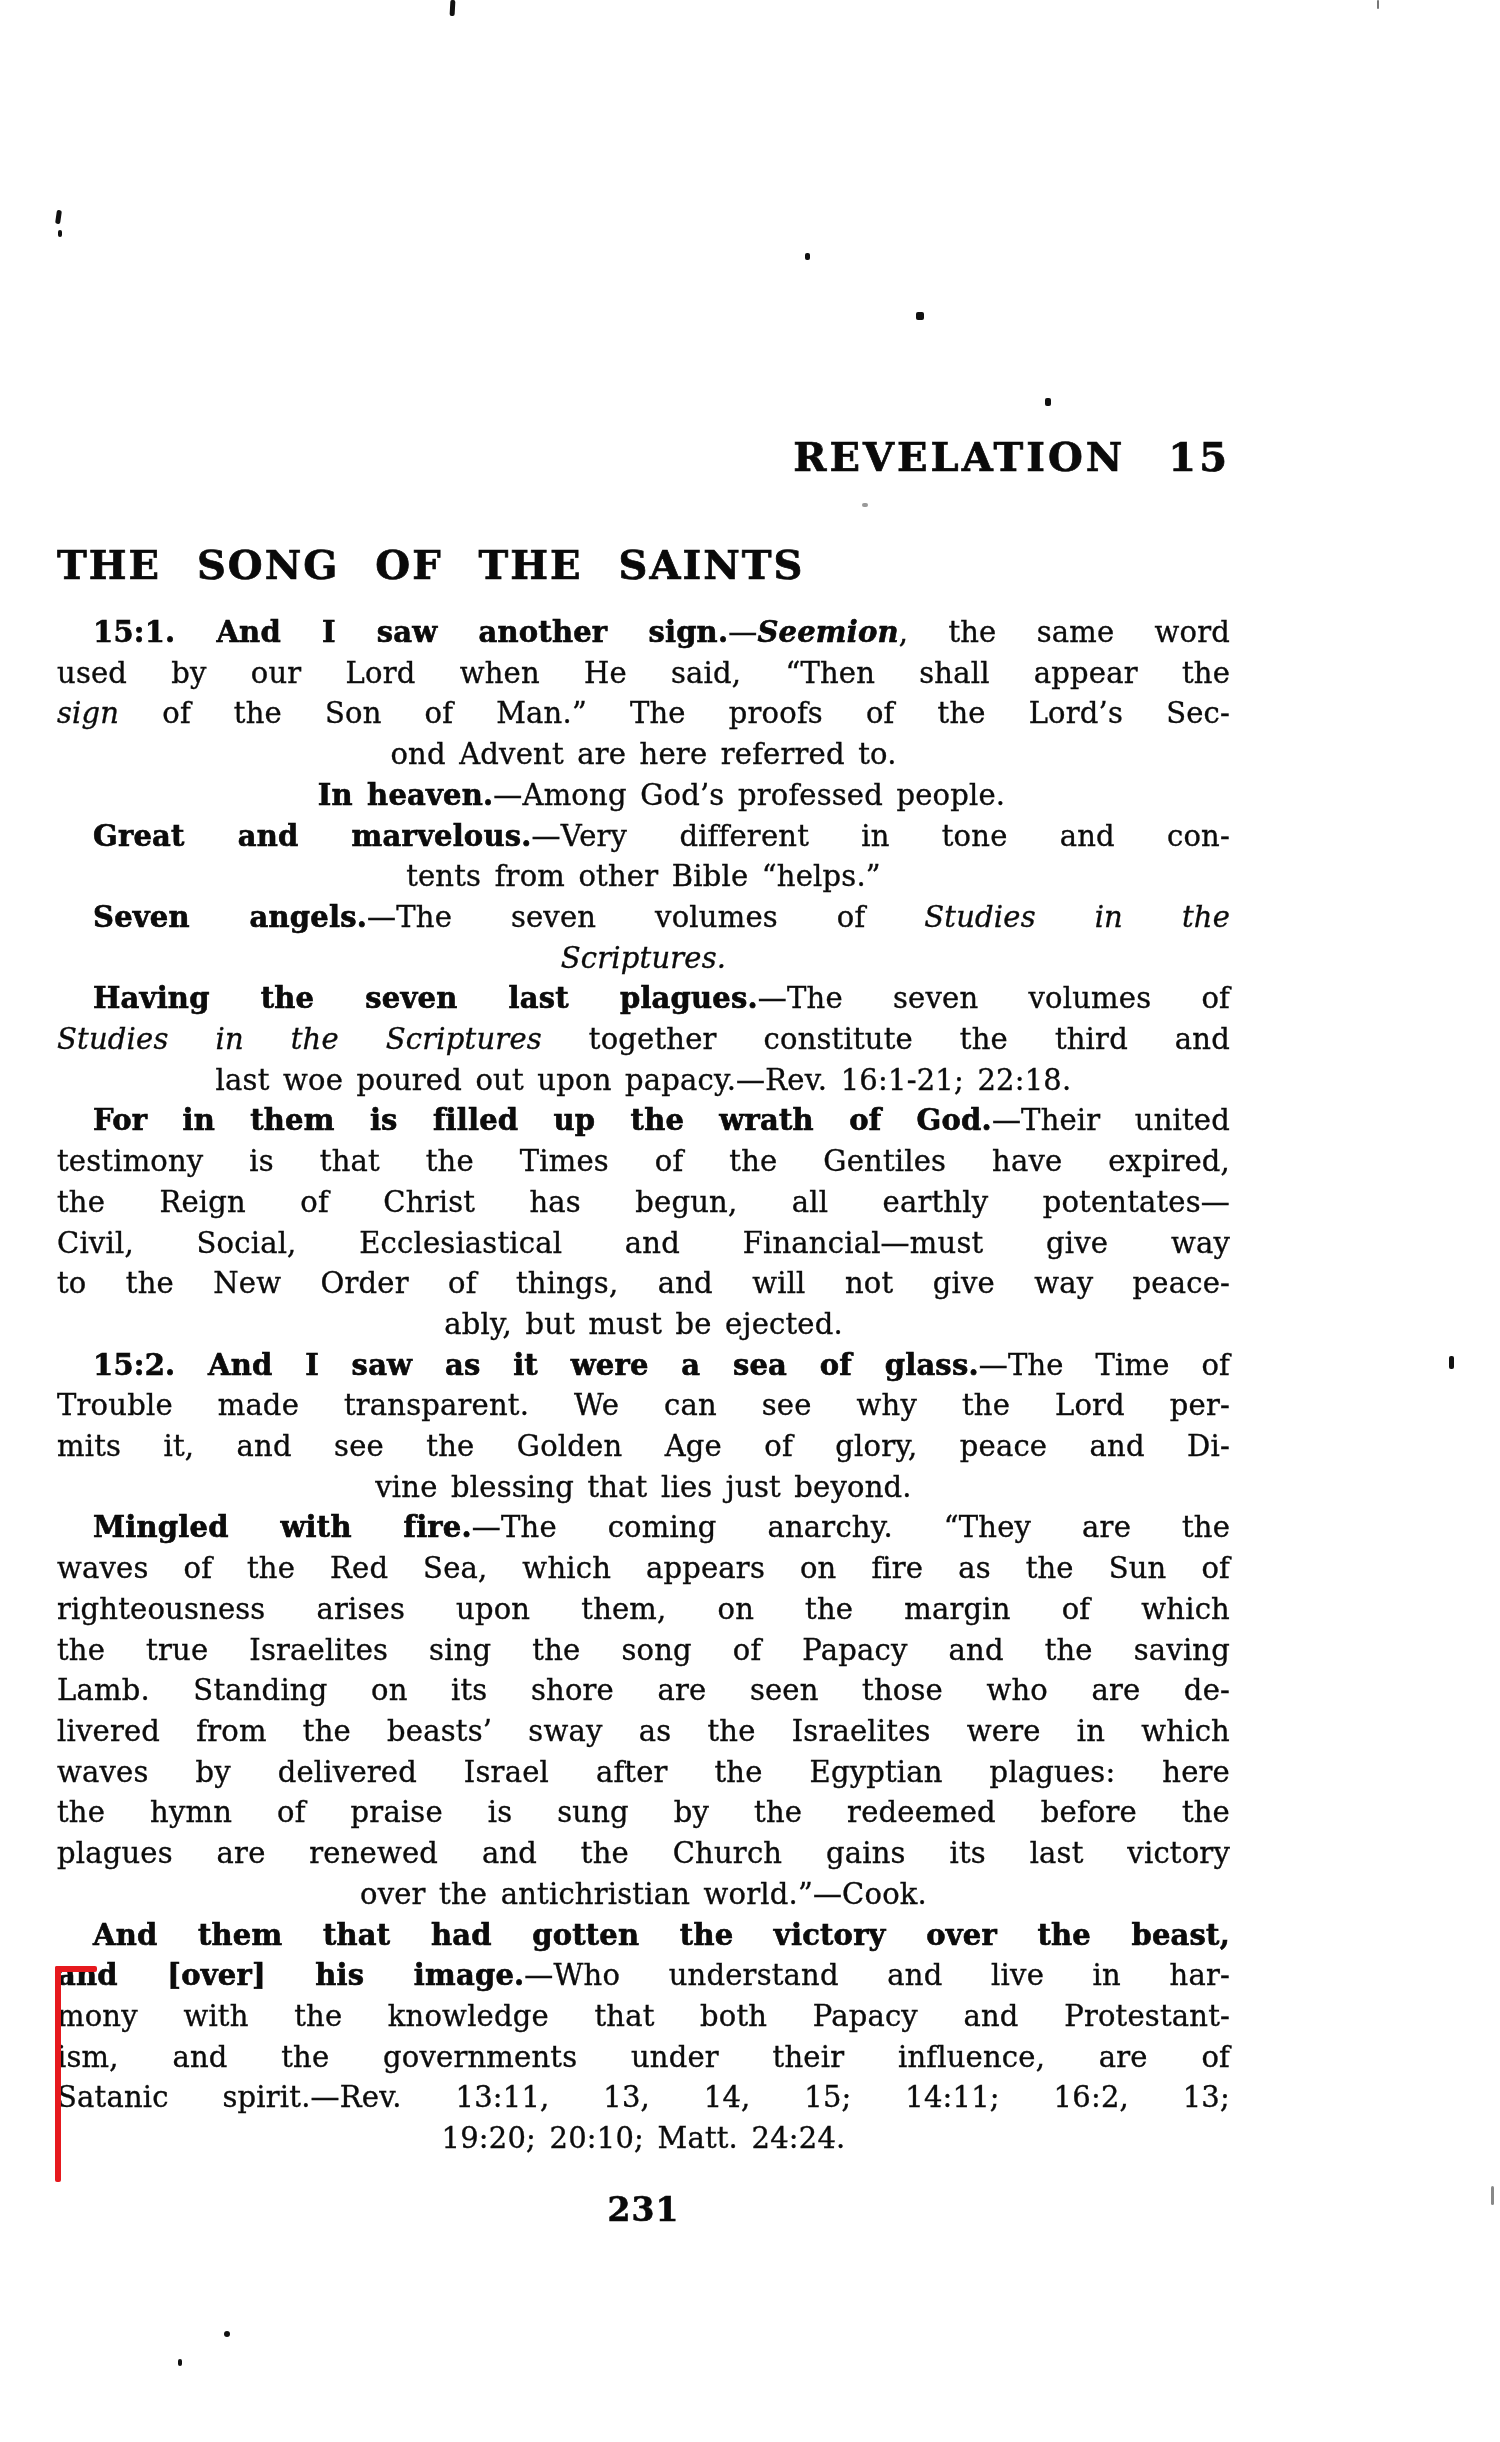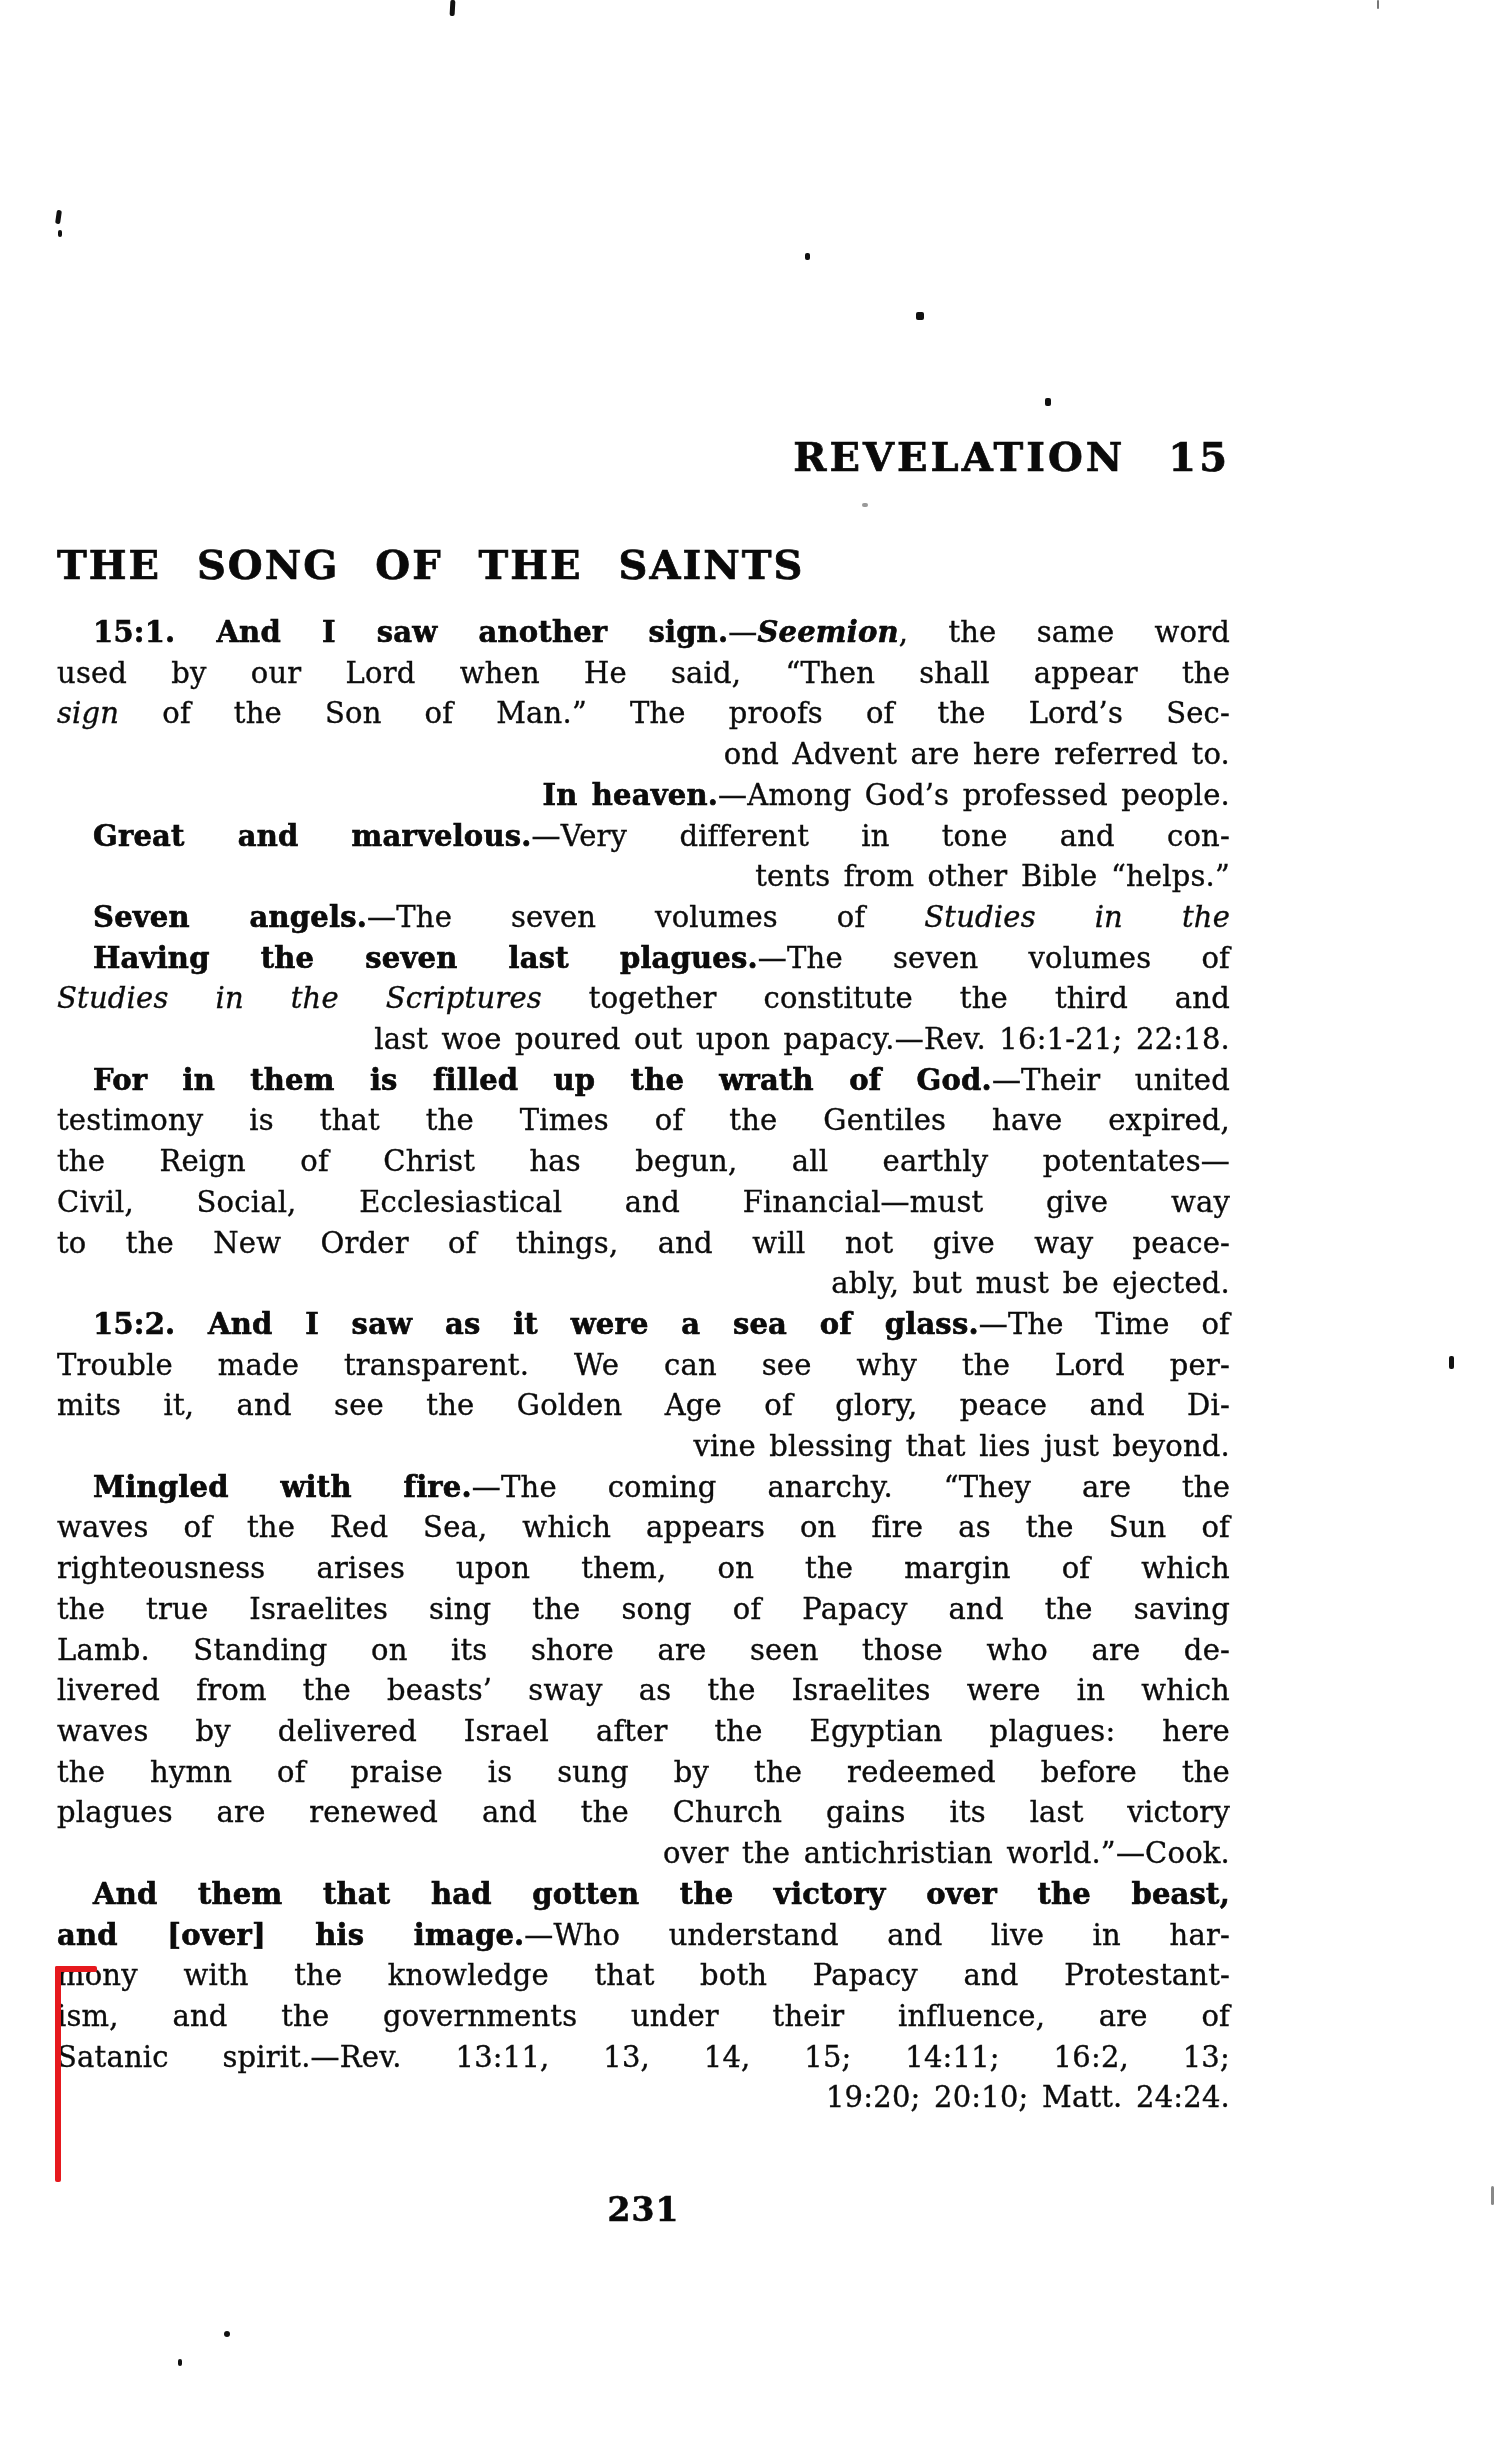--- a/index.html
+++ b/index.html
@@ -22,21 +22,21 @@
     letter-spacing:2px;word-spacing:20px;color:#0a0a0a;
     -webkit-text-stroke:0.7px #0a0a0a;white-space:nowrap;
   }
   .text-column{
     position:absolute;left:57px;top:612px;width:1173px;
   }
   .ln{
     font-size:29px;line-height:40.7px;color:#0c0c0c;
     -webkit-text-stroke:0.35px #0c0c0c;
     word-spacing:0.14em;letter-spacing:0.2px;
-    text-align:right;
+    text-align:center;
   }
   .ln b{-webkit-text-stroke:0.6px #000;}
   .jfy{text-align:justify;text-align-last:justify;}
   .ind{text-indent:36px;}
   .page-number{
     position:absolute;left:57px;top:2190px;width:1173px;
     text-align:center;font-size:33px;font-weight:700;
     letter-spacing:1px;color:#0a0a0a;-webkit-text-stroke:0.6px #0a0a0a;
   }
   .redmark{position:absolute;background:#e6191e;}
@@ -55,20 +55,21 @@
 
   <div class="text-column">
       <div class="ln ind jfy"><b>15:1.  And I saw another sign.</b>—<b><i>Seemion</i></b>, the same word</div>
       <div class="ln jfy">used by our Lord when He said, “Then shall appear the</div>
       <div class="ln jfy"><i>sign</i> of the Son of Man.”  The proofs of the Lord’s Sec-</div>
       <div class="ln">ond Advent are here referred to.</div>
       <div class="ln ind"><b>In heaven.</b>—Among God’s professed people.</div>
       <div class="ln ind jfy"><b>Great and marvelous.</b>—Very different in tone and con-</div>
       <div class="ln">tents from other Bible “helps.”</div>
       <div class="ln ind jfy"><b>Seven angels.</b>—The seven volumes of <i>Studies in the</i></div>
+      <div class="ln"><i>Scriptures.</i></div>
       <div class="ln ind jfy"><b>Having the seven last plagues.</b>—The seven volumes of</div>
       <div class="ln jfy"><i>Studies in the Scriptures</i> together constitute the third and</div>
       <div class="ln">last woe poured out upon papacy.—Rev. 16:1-21; 22:18.</div>
       <div class="ln ind jfy"><b>For in them is filled up the wrath of God.</b>—Their united</div>
       <div class="ln jfy">testimony is that the Times of the Gentiles have expired,</div>
       <div class="ln jfy">the Reign of Christ has begun, all earthly potentates—</div>
       <div class="ln jfy">Civil, Social, Ecclesiastical and Financial—must give way</div>
       <div class="ln jfy">to the New Order of things, and will not give way peace-</div>
       <div class="ln">ably, but must be ejected.</div>
       <div class="ln ind jfy"><b>15:2.  And I saw as it were a sea of glass.</b>—The Time of</div>

